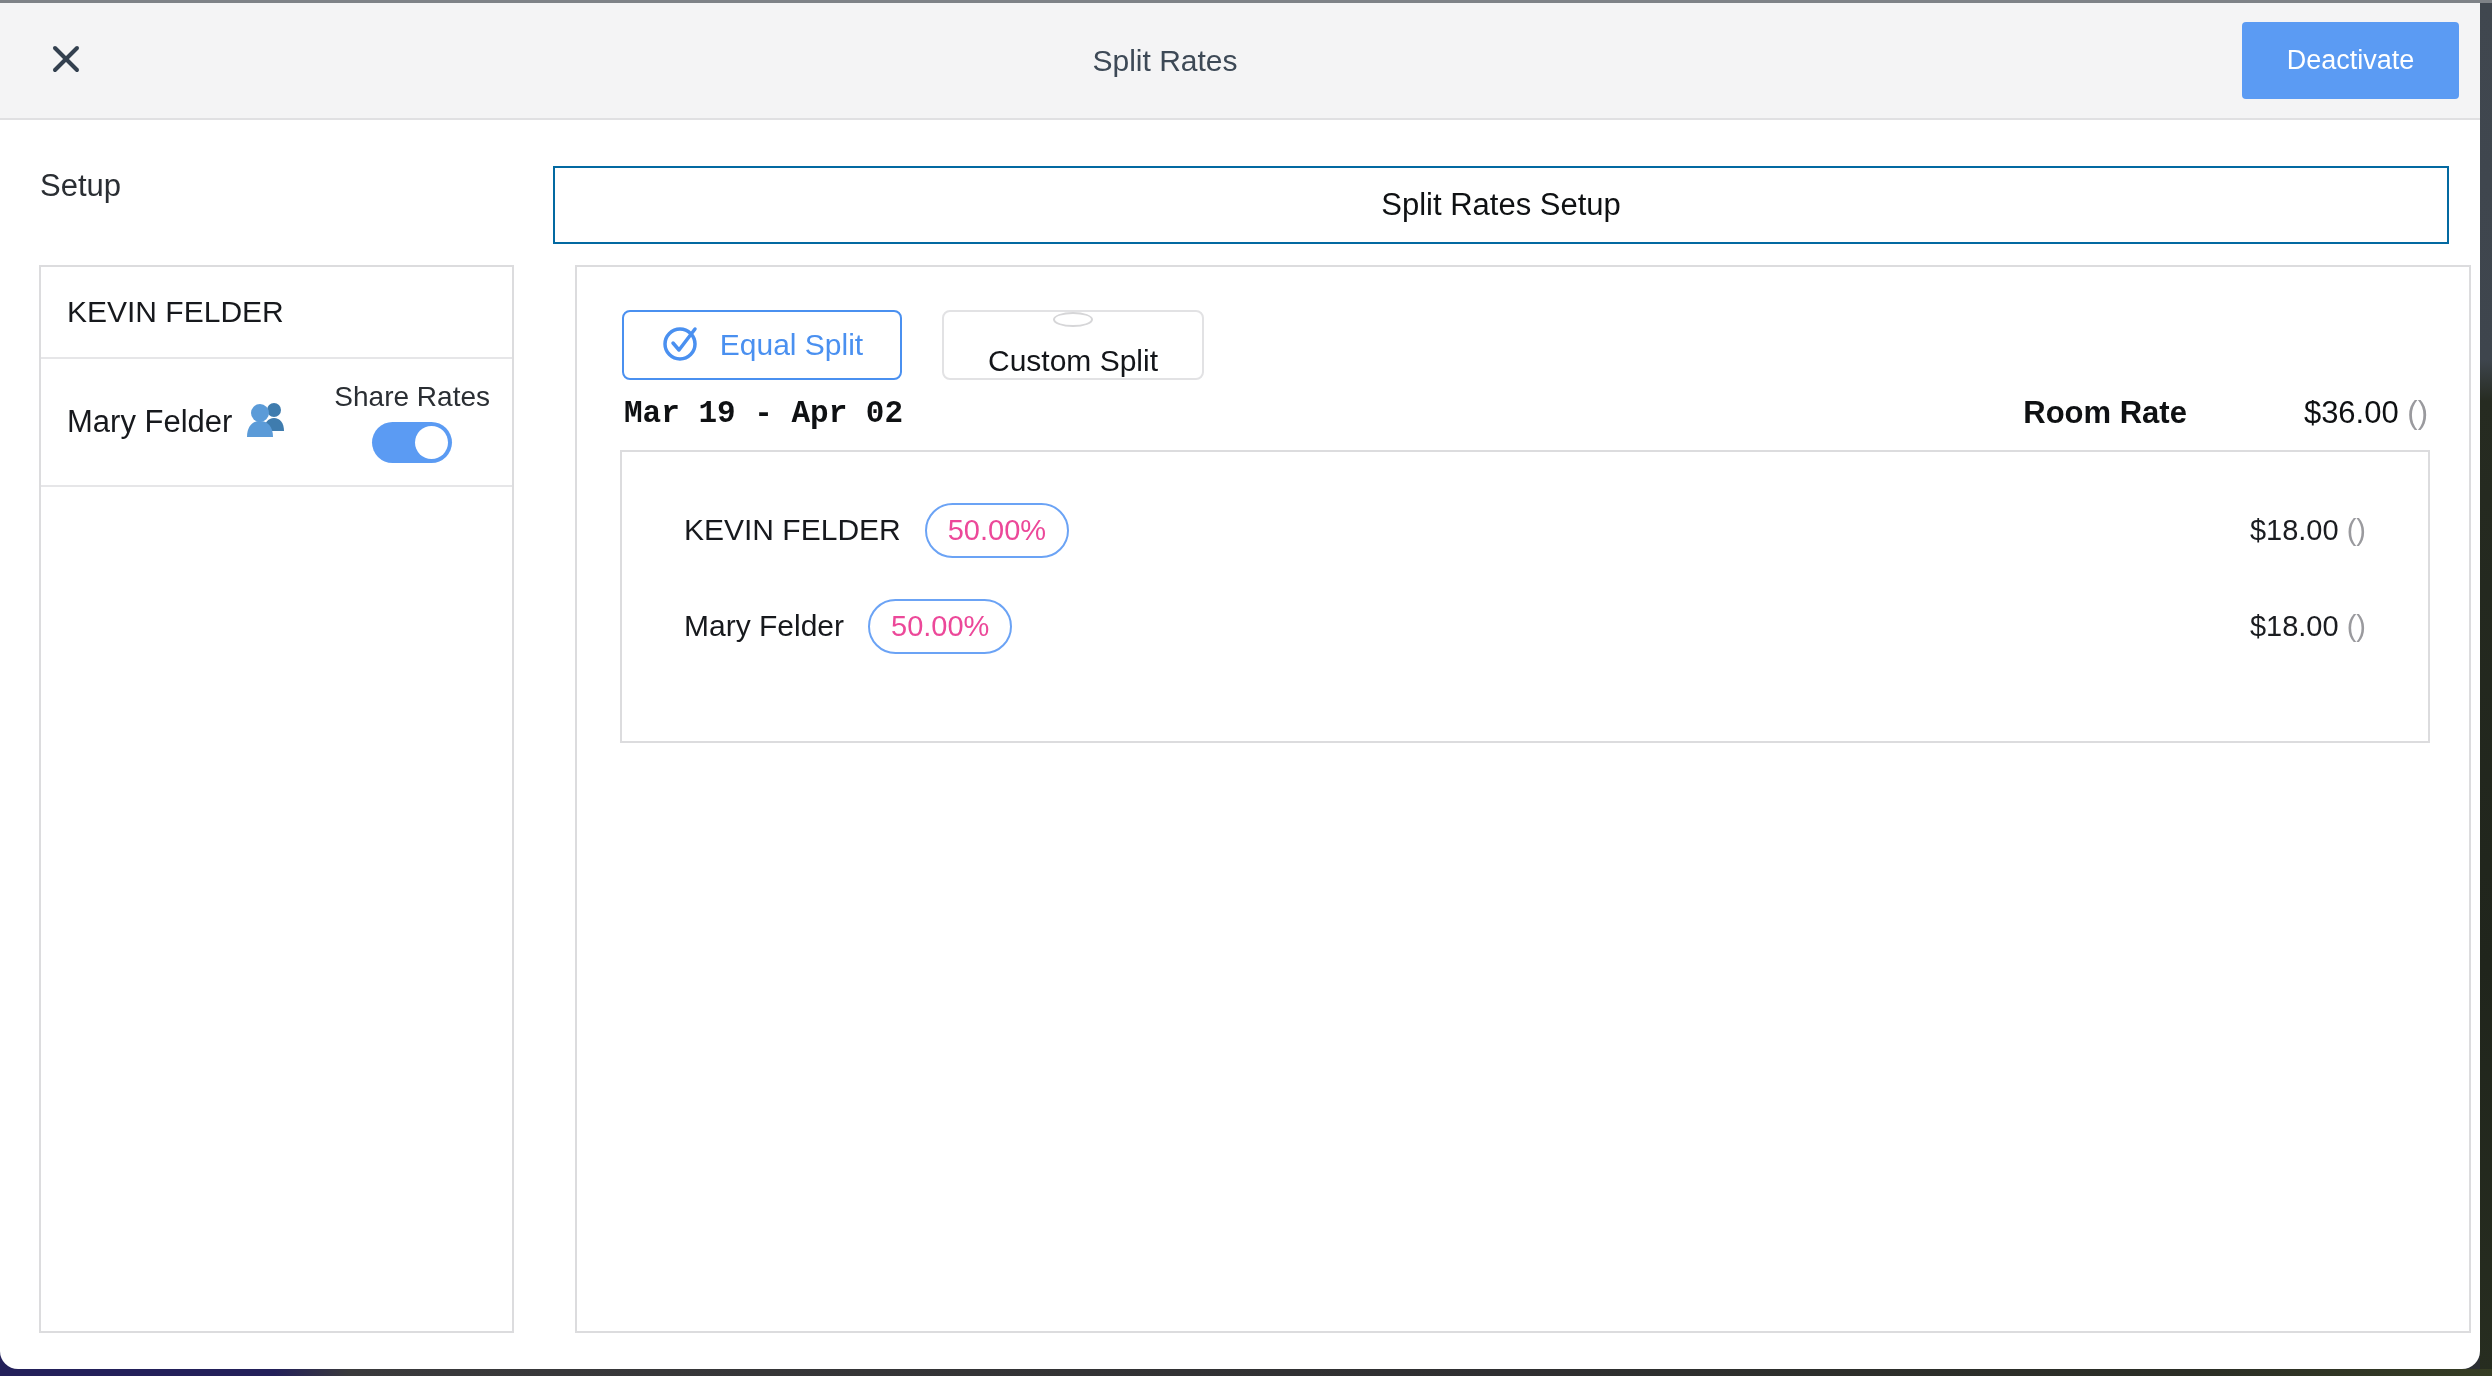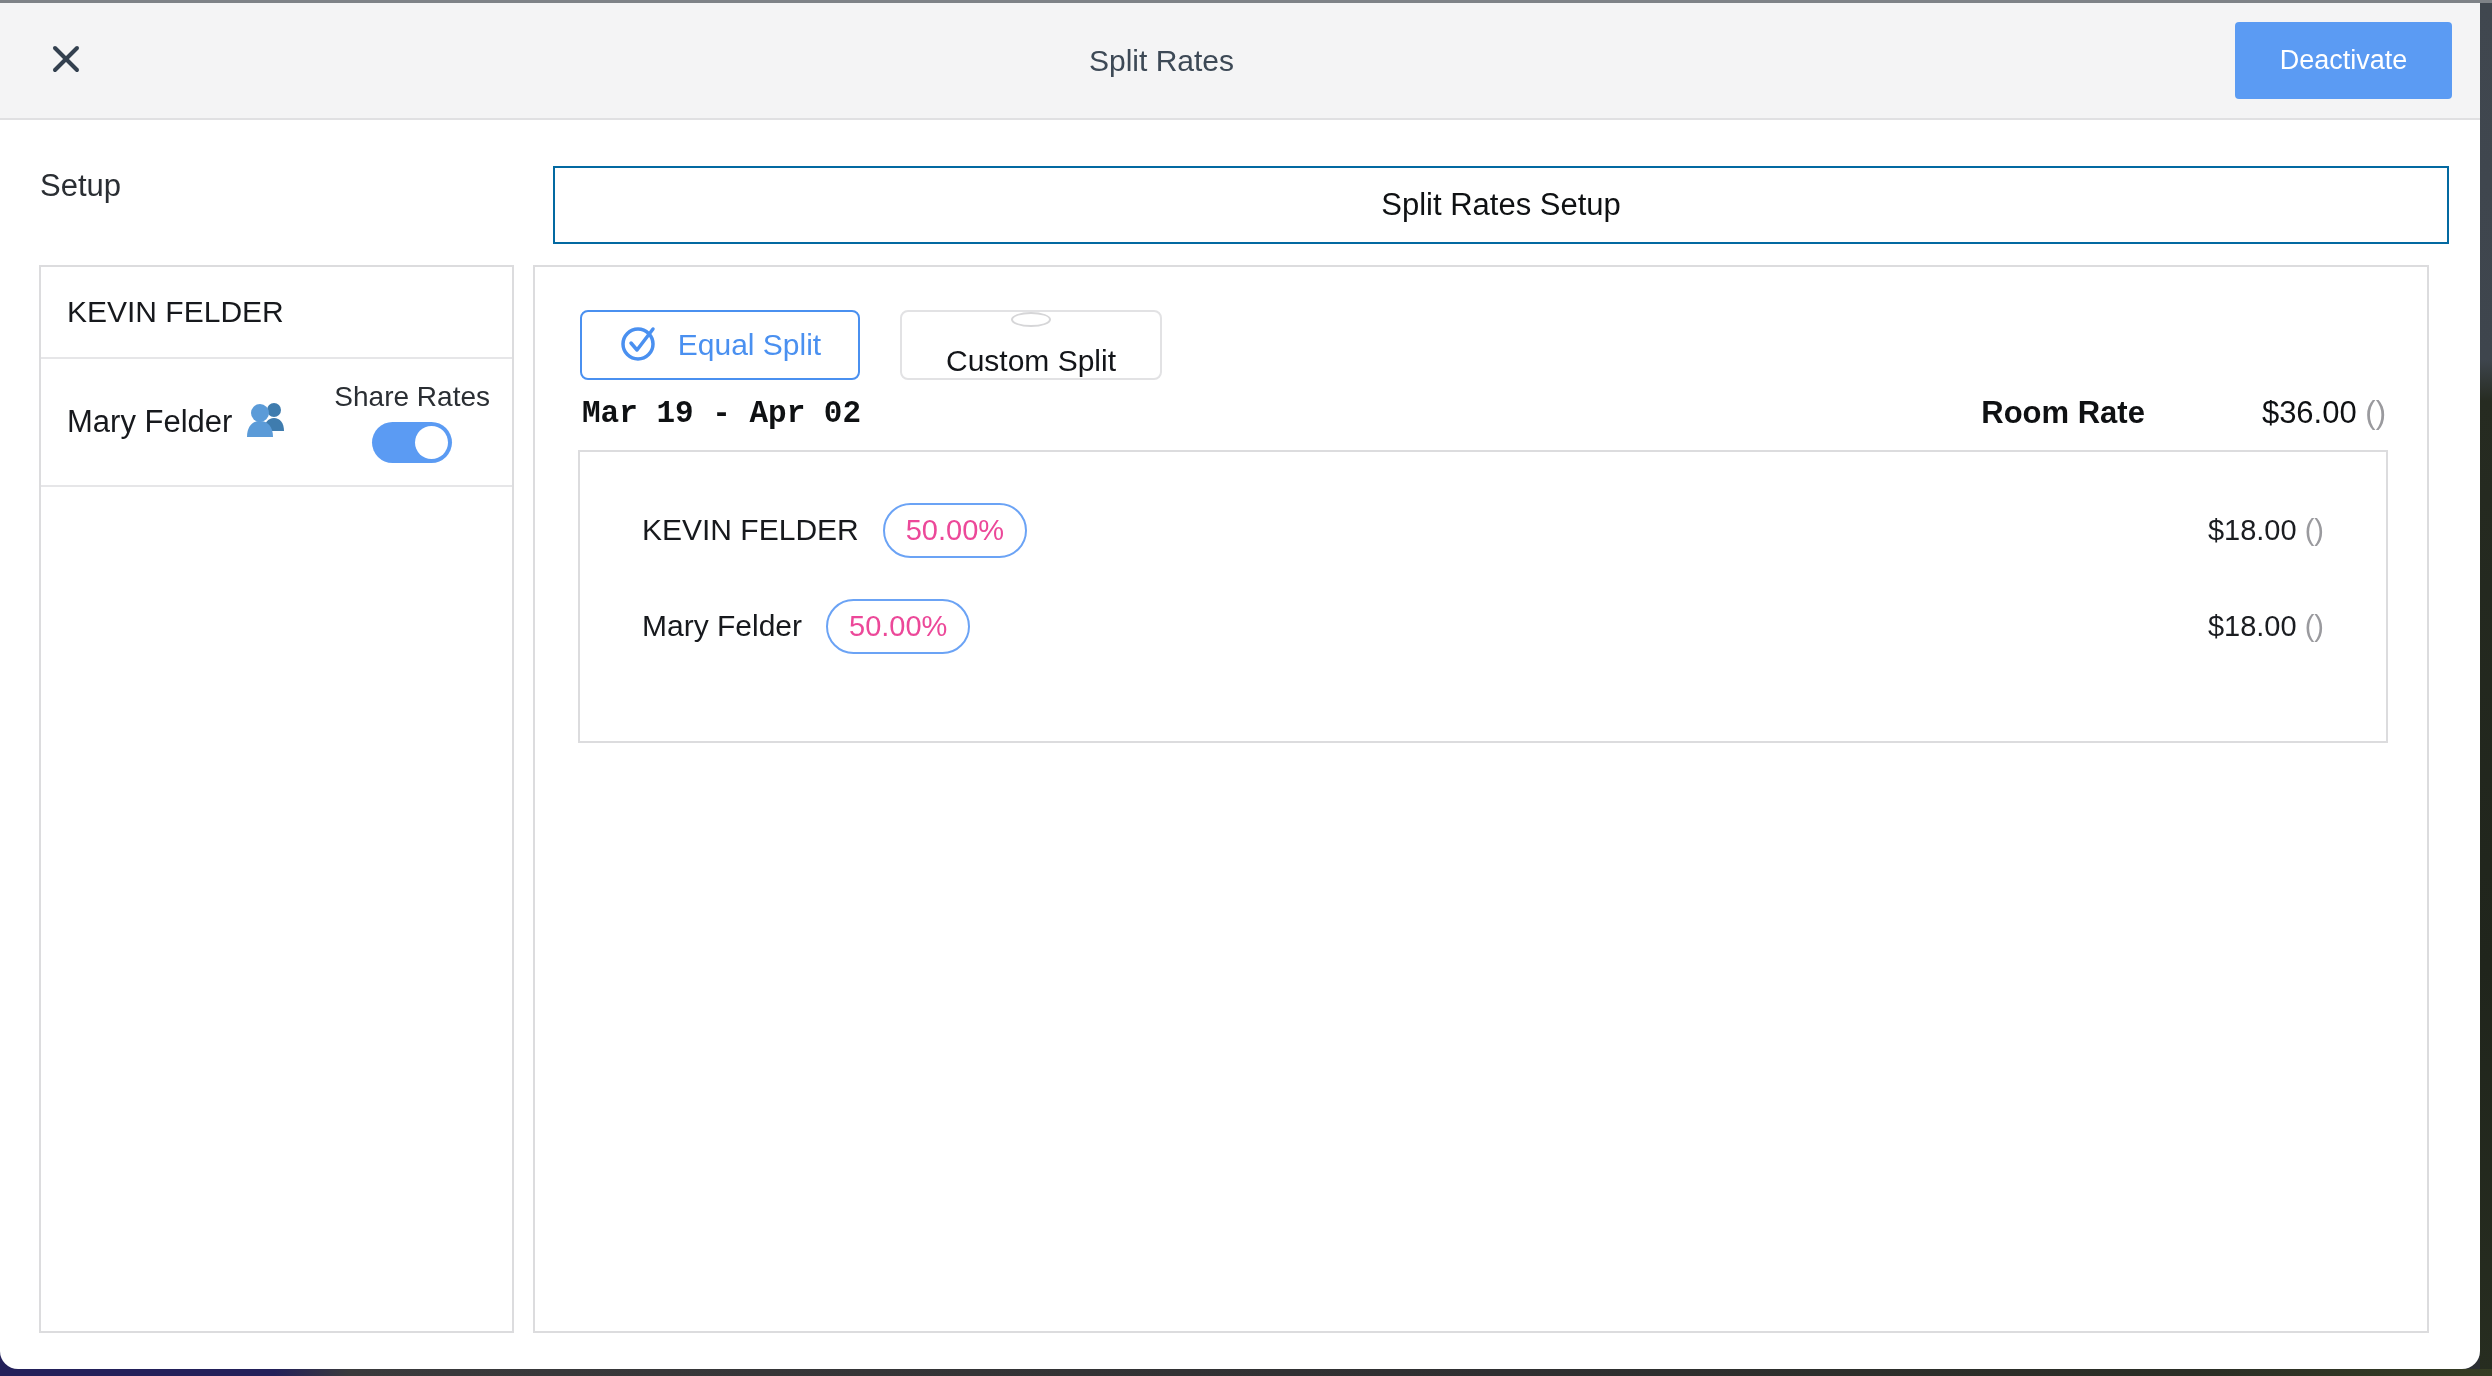--- a/index.html
+++ b/index.html
@@ -24,21 +24,21 @@
   
   .modal {
     position:absolute; top:3px; left:0; width:2480px; height:1366px;
     background:#ffffff; border-radius:0 0 18px 18px; overflow:hidden;
   }
 
   
   .topbar {
     position:absolute; top:0; left:0; width:100%; height:117px;
     background:#f4f4f5; border-bottom:2px solid #e0e0e2;
-    display:flex; align-items:center; padding:0 28px 0 44px;
+    display:flex; align-items:center; padding:0 21px 0 44px;
   }
   .close-btn { width:44px; height:44px; background:none; border:none; cursor:pointer;
     display:flex; align-items:center; justify-content:center; flex:0 0 auto; }
   .topbar-title { flex:1; text-align:center; font-size:30px; color:#3d4956; }
   .deactivate-btn {
     flex:0 0 auto; width:217px; height:77px; border:none; border-radius:4px;
     background:#5b9bf3; color:#ffffff; font-size:27px; cursor:pointer;
     font-family:"Liberation Sans", sans-serif;
   }
 
@@ -72,21 +72,21 @@
   }
 
   
   .setup-header {
     position:absolute; left:553px; top:163px; width:1896px; height:78px;
     background:#fff; border:2px solid #0369a1;
     display:flex; align-items:center; justify-content:center;
     font-size:31px; color:#0f1113;
   }
   .main-panel {
-    position:absolute; left:533px; top:262px; width:1896px; height:1068px;
+    position:absolute; left:575px; top:262px; width:1896px; height:1068px;
     background:#fff; border:2px solid #dcdcde;
   }
   .mode-row { position:absolute; left:45px; top:43px; display:flex; gap:40px; }
   .mode-btn {
     height:70px; border-radius:8px; background:#fff; cursor:pointer;
     display:flex; align-items:center; justify-content:center; gap:17px;
     font-family:"Liberation Sans", sans-serif; font-size:30px;
   }
   .mode-btn.equal { width:280px; border:2px solid #4a90f0; color:#4a90f0; }
   .mode-btn.custom { width:262px; border:2px solid #e2e2e4; color:#131519;flex-direction:column; }

